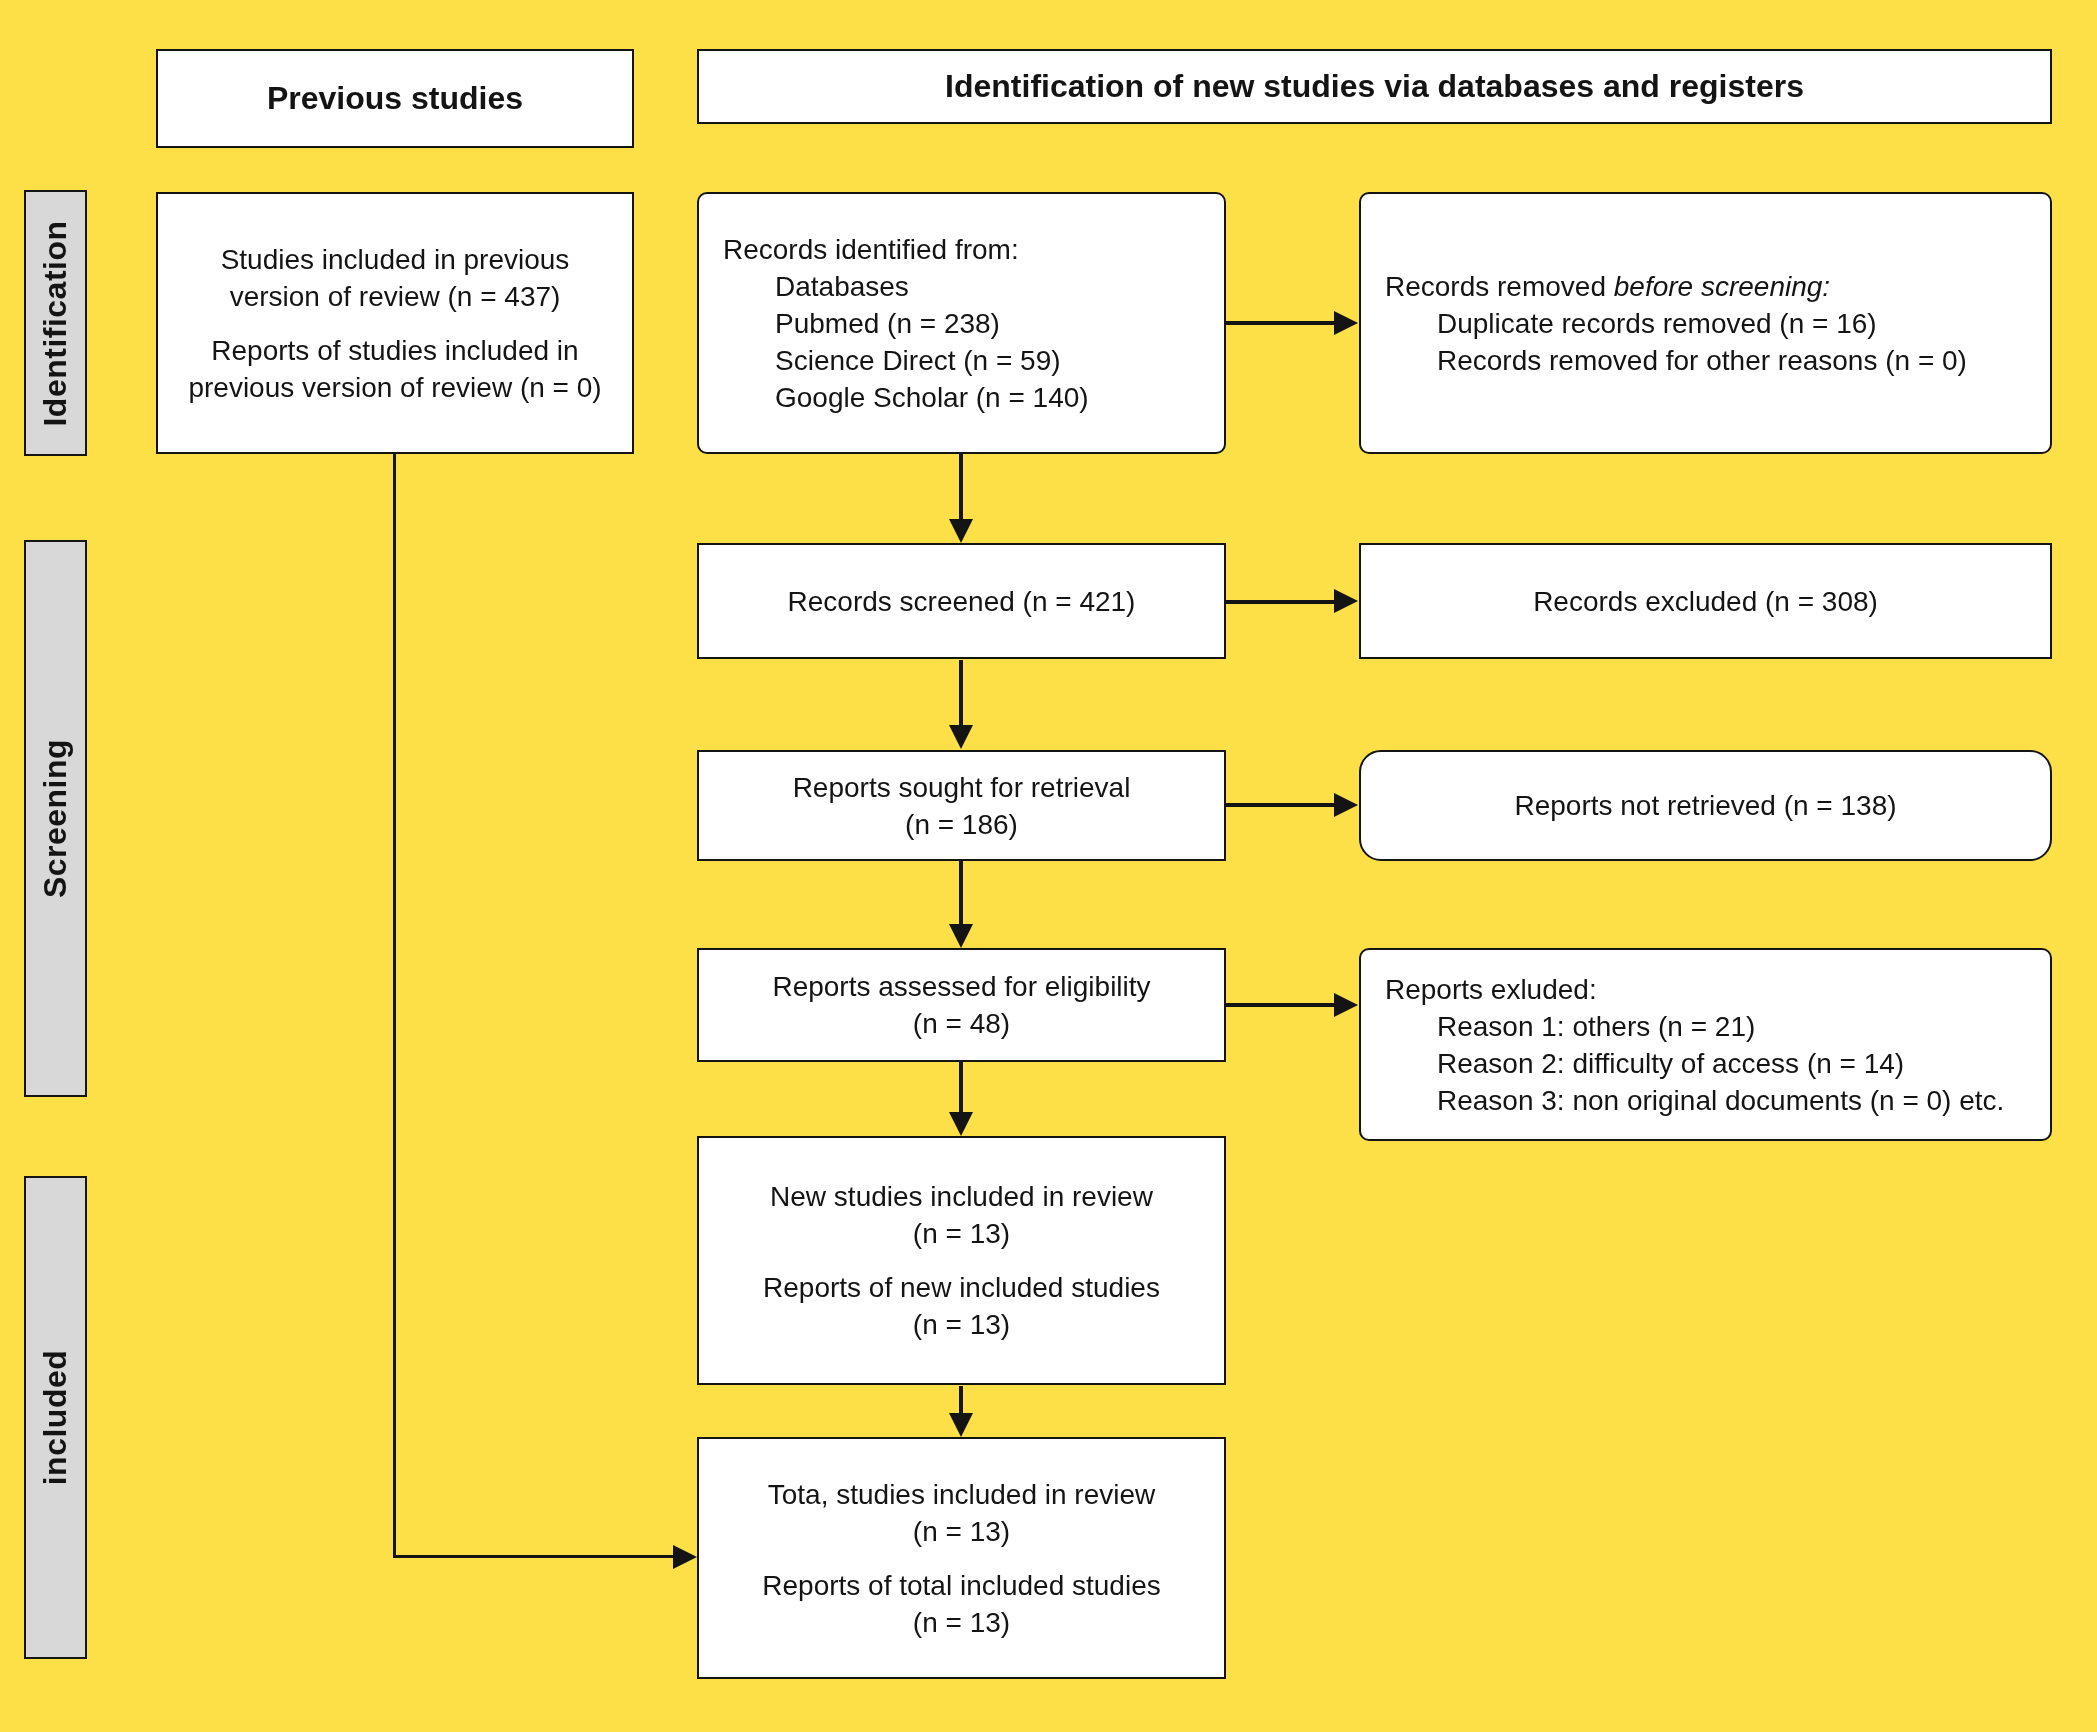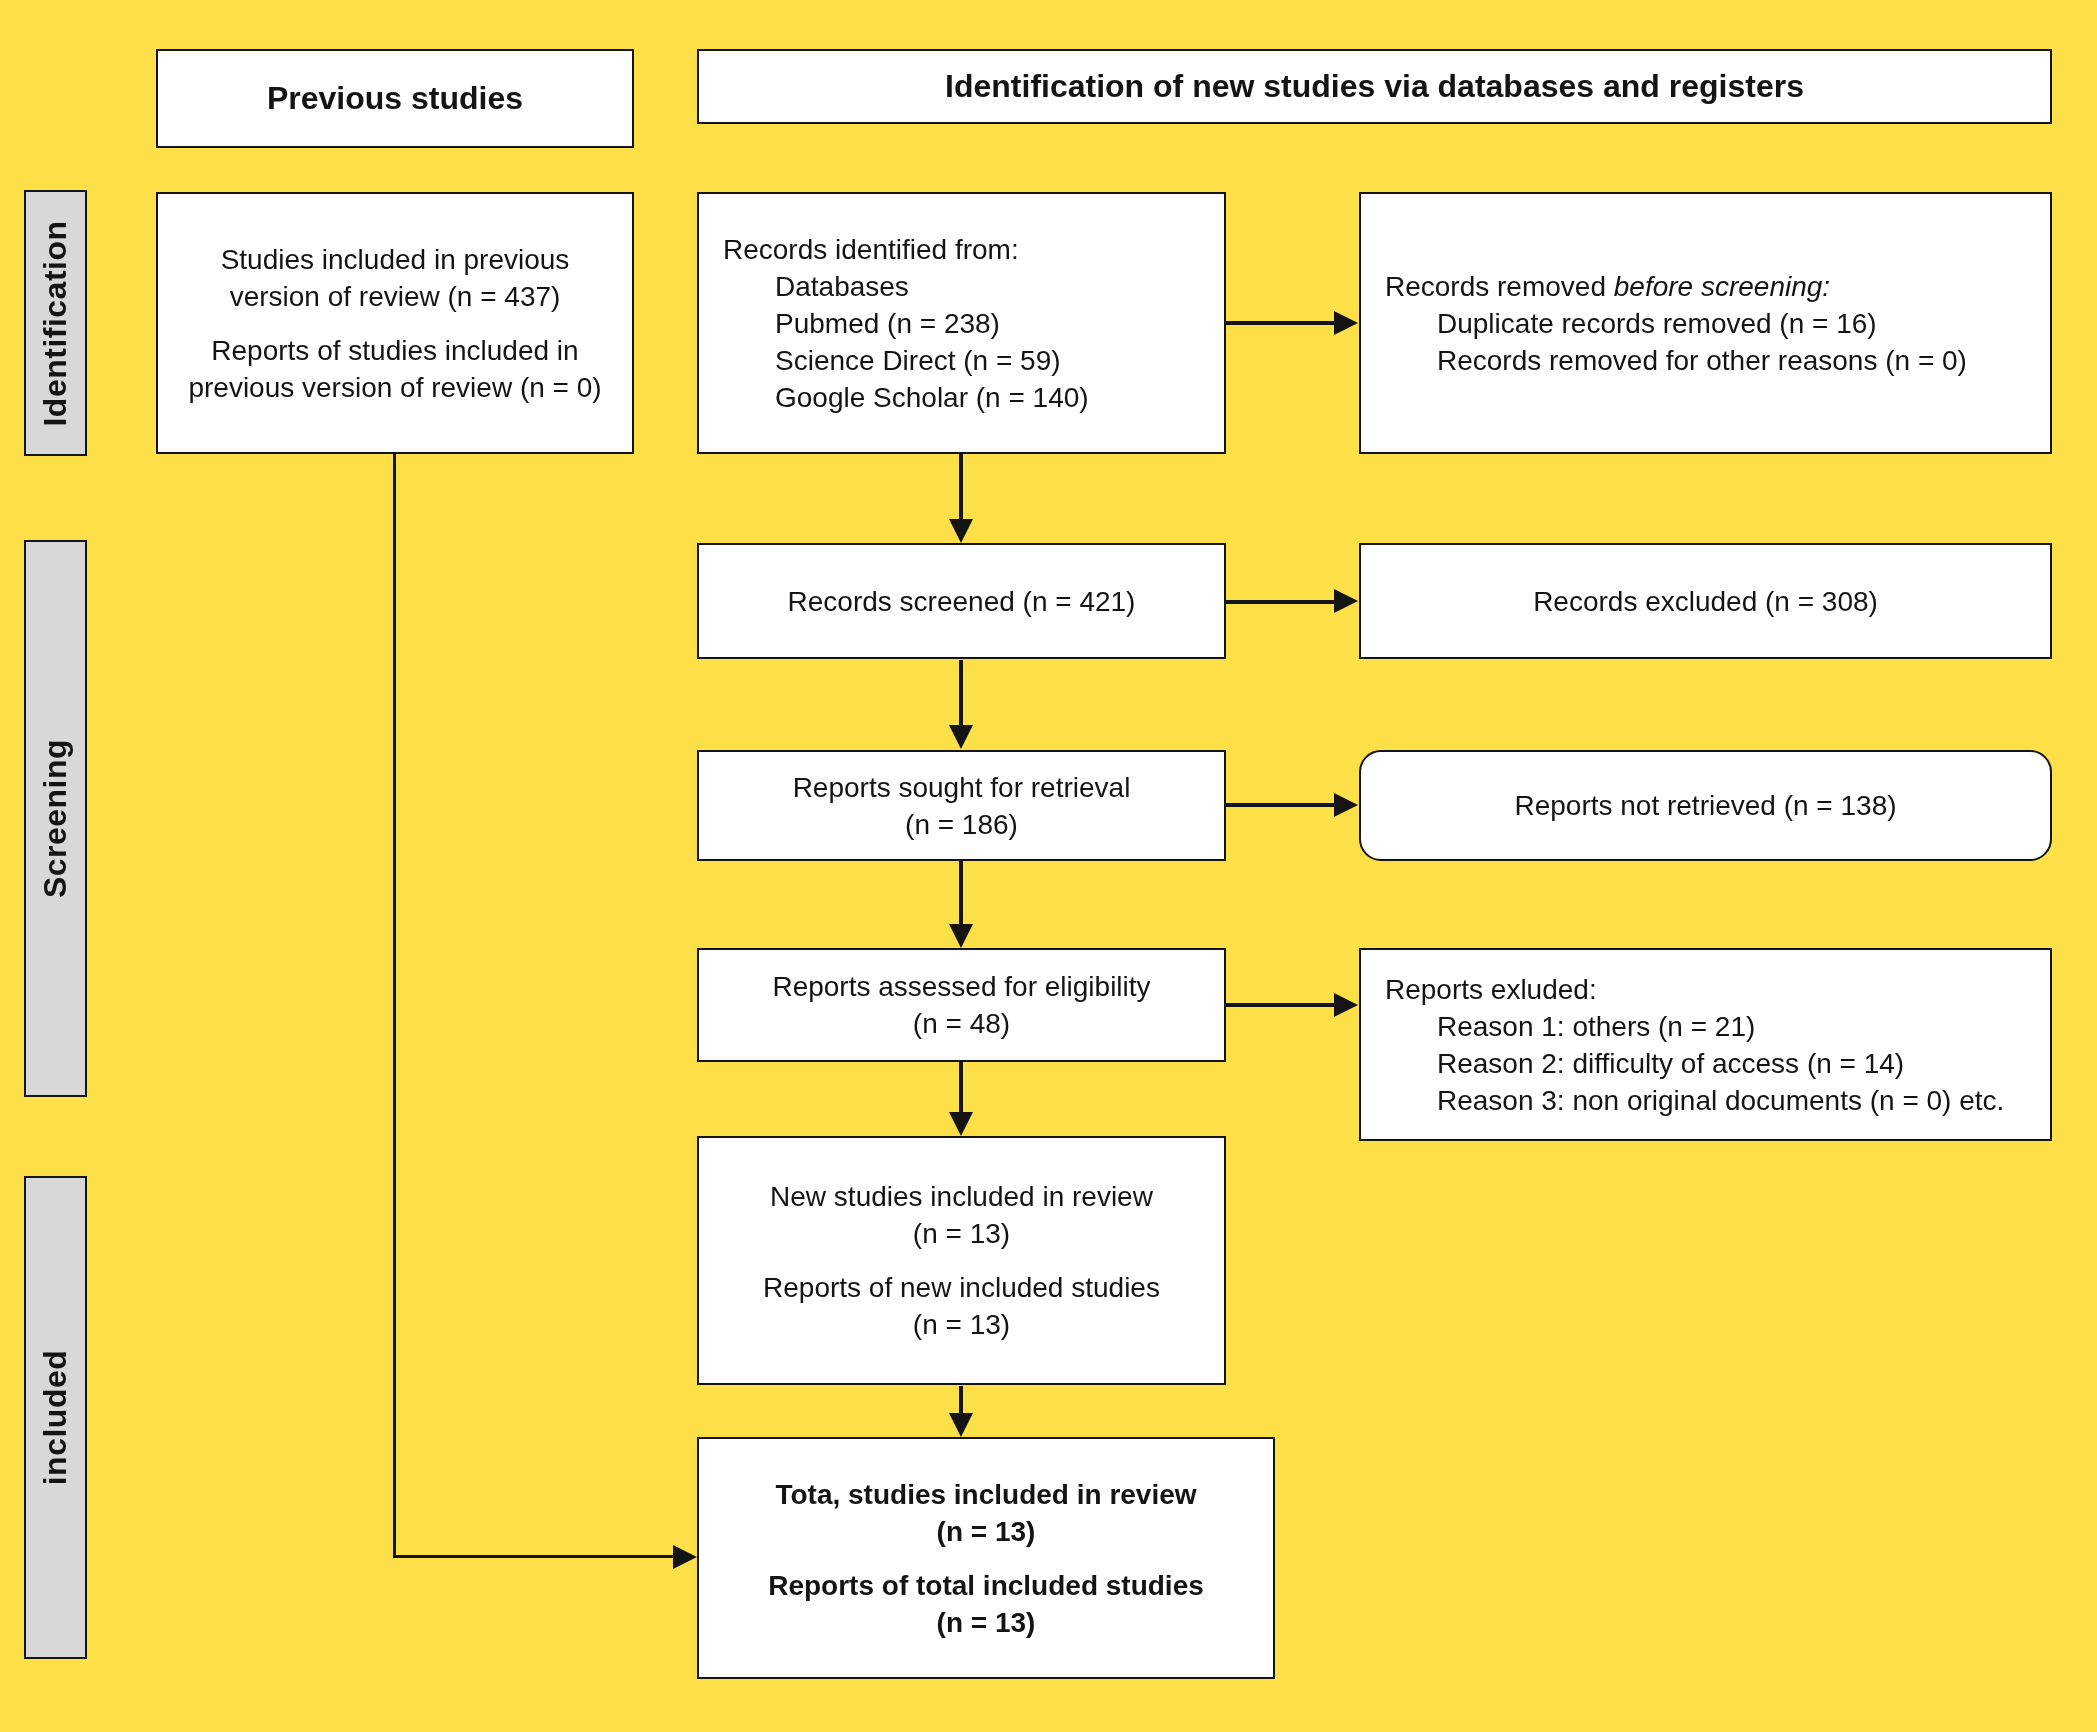--- a/index.html
+++ b/index.html
@@ -21,21 +21,21 @@
     border: 2.8px solid #141414;
     background: #ffffff;
     box-sizing: border-box;
     display: flex;
     flex-direction: column;
     justify-content: center;
     font-size: 28px;
     line-height: 37px;
   }
   .box.centered { align-items: center; text-align: center; justify-content: center; }
-  .box.leftalign { align-items: flex-start; text-align: left; padding-left: 24px; padding-right: 9.4px; }
+  .box.leftalign { align-items: flex-start; text-align: left; padding-left: 24px; padding-right: 9.4px; border-radius: 10px; }
   .box .indent { padding-left: 52px; }
   .header-box {
     position: absolute;
     border: 2.8px solid #141414;
     background: #ffffff;
     box-sizing: border-box;
     display: flex;
     align-items: center;
     justify-content: center;
     font-weight: bold;
@@ -167,21 +167,21 @@
     <div class="para">
       <div>New studies included in review</div>
       <div>(n = 13)</div>
     </div>
     <div class="para">
       <div>Reports of new included studies</div>
       <div>(n = 13)</div>
     </div>
   </div>
 
-  <div class="box centered" style="left:697px; top:1437px; width:578px; height:242px; padding:0 19px;font-weight:bold;">
+  <div class="box centered" style="left:697px; top:1437px; width:529px; height:242px; padding:0 19px;">
     <div class="para">
       <div>Tota, studies included in review</div>
       <div>(n = 13)</div>
     </div>
     <div class="para">
       <div>Reports of total included studies</div>
       <div>(n = 13)</div>
     </div>
   </div>
 

